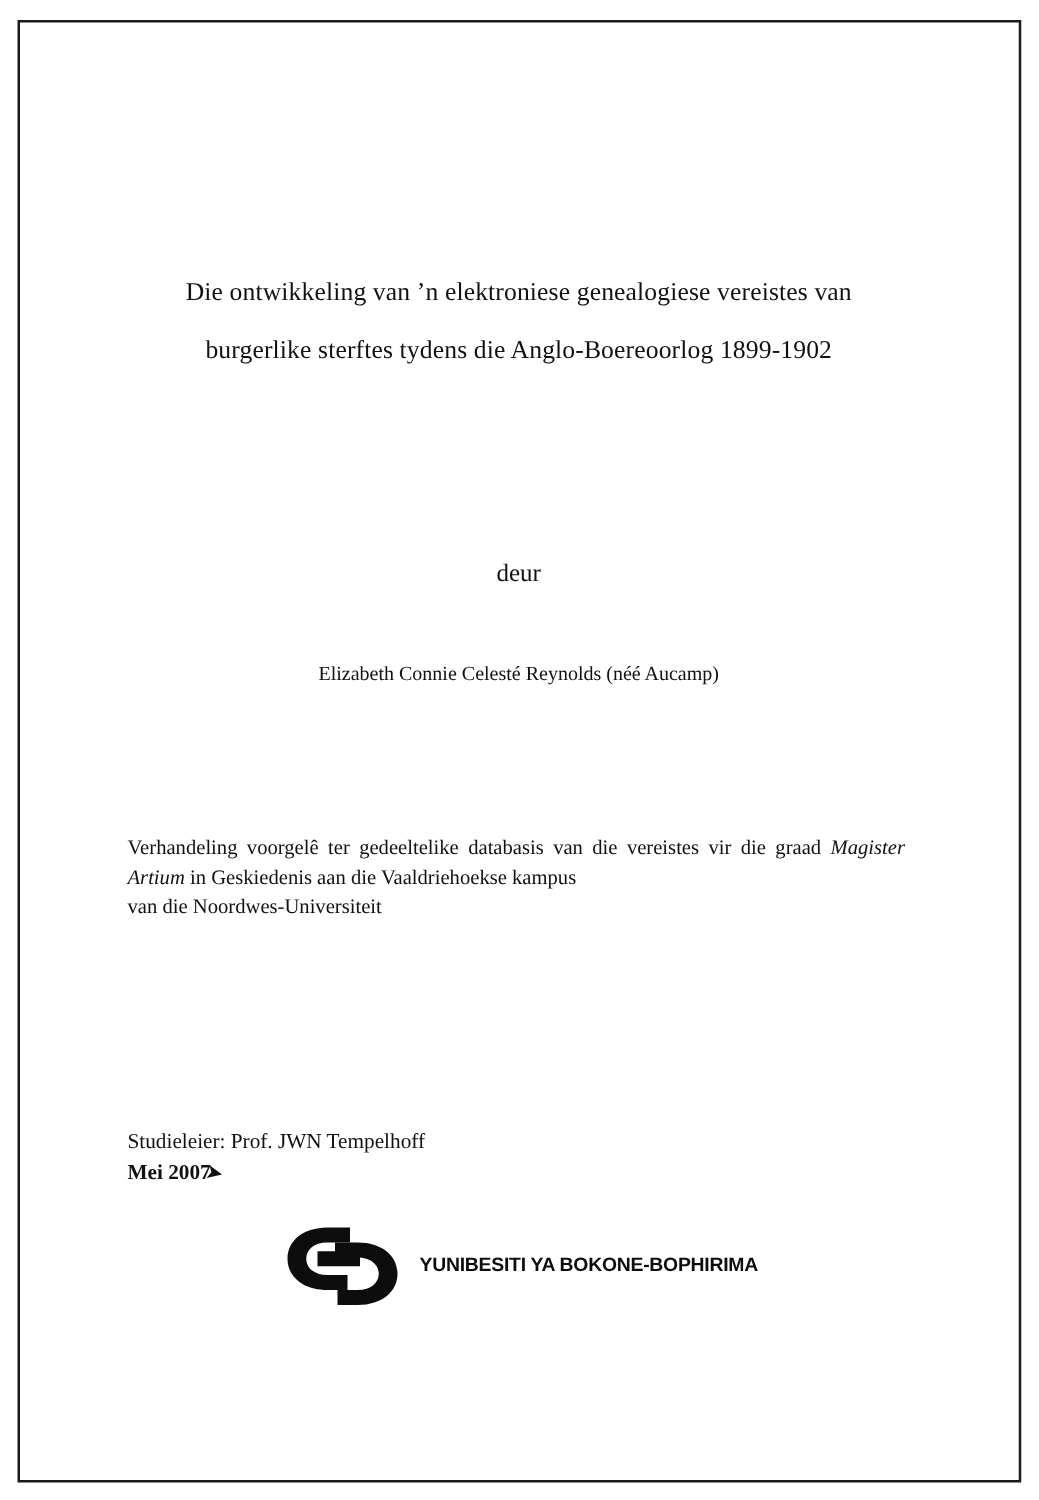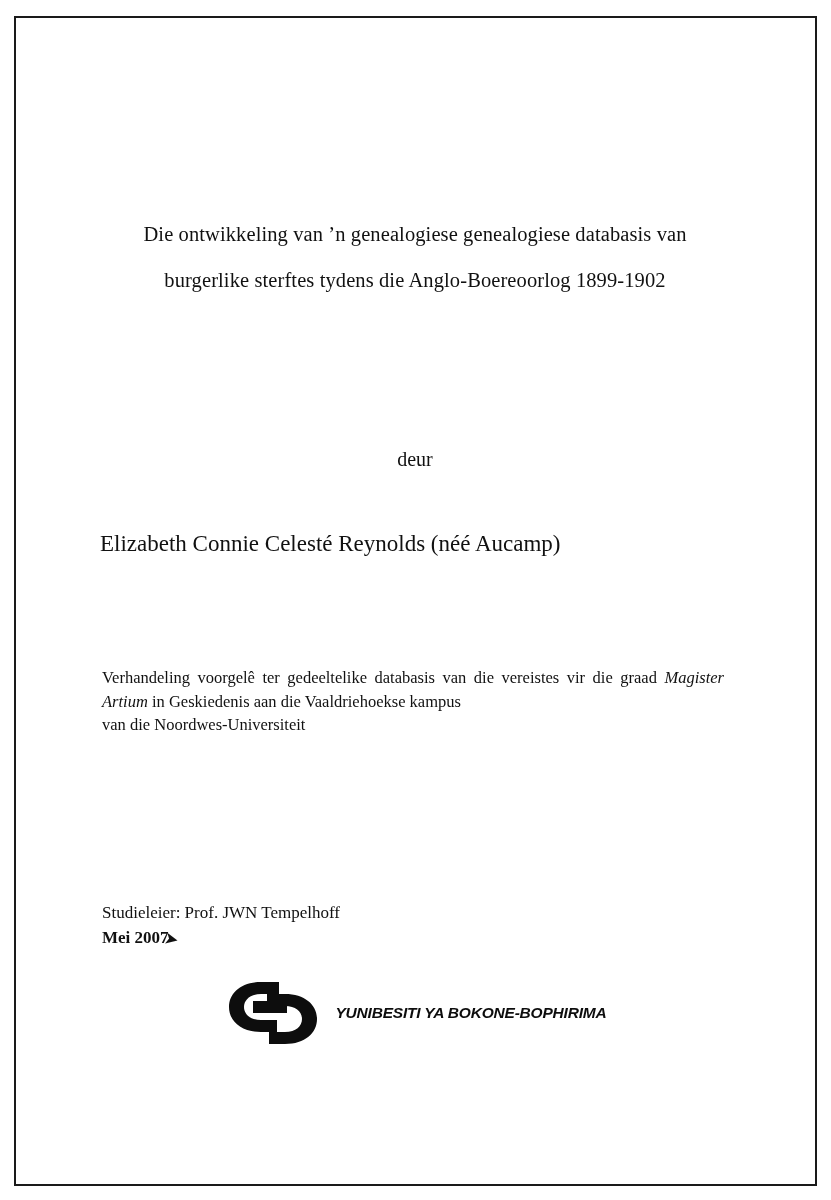--- a/index.html
+++ b/index.html
@@ -59,22 +59,22 @@
     left: 0;
     width: 630px;
     text-align: center;
     font-size: 20px;
   }
   .author {
     position: absolute;
     top: 515px;
     left: 0;
     width: 630px;
-    text-align: left;
-    font-size: 23px;
+    text-align: center;
+    font-size: 16px;
   }
   .statement {
     position: absolute;
     top: 650px;
     left: 2px;
     width: 622px;
     font-size: 16.5px;
     line-height: 23.5px;
     text-align: justify;
   }
@@ -112,21 +112,20 @@
     left: 0;
     width: 630px;
     display: flex;
     justify-content: center;
     align-items: center;
   }
   .logo-inner {
     display: flex;
     align-items: center;
     gap: 8px;
-    font-style: italic;
   }
   .logo-mark {
     width: 104px;
     height: 74px;
     flex: none;
   }
   .logo-text {
     font-family: "Liberation Sans", sans-serif;
     font-size: 15.5px;
     line-height: 18px;
@@ -139,21 +138,21 @@
 </head>
 <body>
 
 <div class="page">
 
   <div class="page-frame"></div>
 
   <div class="content">
 
     <div class="title-block">
-      <span class="title-line">Die ontwikkeling van ’n genealogiese genealogiese databasis van</span>
+      <span class="title-line">Die ontwikkeling van ’n elektroniese genealogiese vereistes van</span>
       <span class="title-line">burgerlike sterftes tydens die Anglo-Boereoorlog 1899-1902</span>
     </div>
 
     <div class="byword">deur</div>
 
     <div class="author">Elizabeth Connie Celesté Reynolds (néé Aucamp)</div>
 
     <div class="statement">
       <span>Verhandeling voorgelê ter gedeeltelike databasis van die vereistes vir die</span>
       <span>graad </span><em>Magister Artium</em><span> in Geskiedenis aan die Vaaldriehoekse kampus</span>

